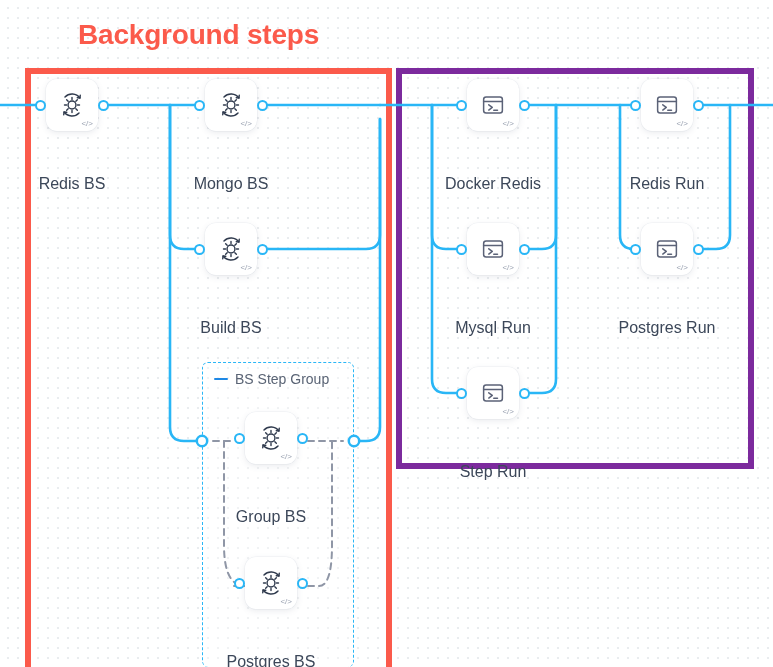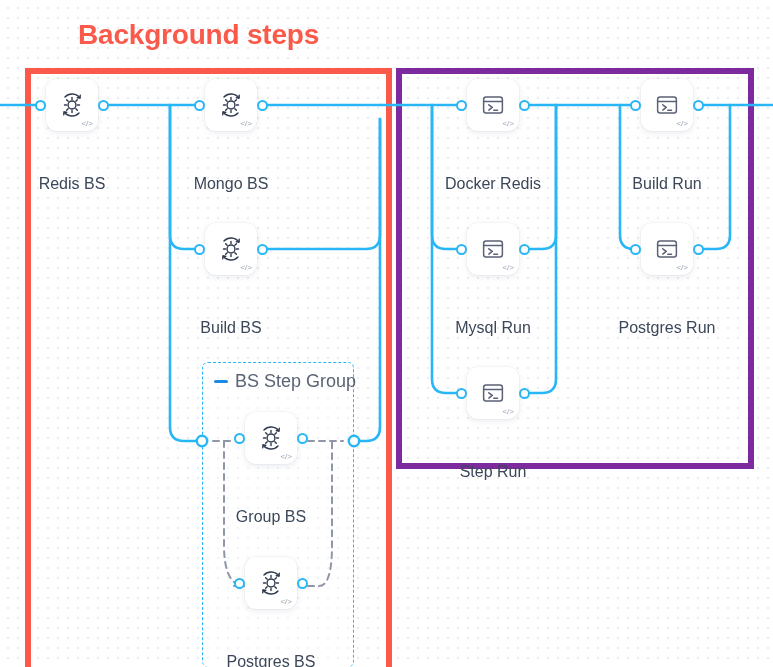--- a/index.html
+++ b/index.html
@@ -37,21 +37,21 @@
   #step-group{
     position:absolute;left:202px;top:362px;width:152px;height:305px;
     box-sizing:border-box;
     border:1.5px dashed #29b6f6;border-bottom:none;
     border-radius:6px;
     background:rgba(255,255,255,0.35);
   }
   #step-group-header{
     position:absolute;left:214px;top:371px;
     display:flex;align-items:center;gap:7px;
-    font-size:18px;color:#5a6475;white-space:nowrap;
+    font-size:14px;color:#5a6475;white-space:nowrap;
   }
   .collapse-dash{display:inline-block;width:14px;height:2.5px;background:#1e88e5;border-radius:2px;}
 
   
   #edges{position:absolute;left:0;top:0;width:773px;height:667px;pointer-events:none;}
 
   
   .node{position:absolute;width:52px;height:52px;}
   .node-card{
     position:absolute;left:0;top:0;width:52px;height:52px;
@@ -249,21 +249,21 @@
       <svg class="icon" viewBox="0 0 32 32" fill="none" stroke="#5b6277" stroke-width="1.6" stroke-linecap="round" stroke-linejoin="round">
         <rect x="6" y="7.5" width="20" height="17" rx="2.6"></rect>
         <path d="M6 12.2 L26 12.2"></path>
         <path d="M11.5 15.8 L15.2 18.6 L11.5 21.4"></path>
         <path d="M16.8 21.6 L20.8 21.6"></path>
       </svg>
       <span class="node-code">&lt;/&gt;</span>
     </div>
     <div class="port in"></div>
     <div class="port out"></div>
-    <div class="node-label">Build Run</div>
+    <div class="node-label">Redis Run</div>
   </div>
 
   <div class="node" style="left:467px;top:223px;">
     <div class="node-card">
       <svg class="icon" viewBox="0 0 32 32" fill="none" stroke="#5b6277" stroke-width="1.6" stroke-linecap="round" stroke-linejoin="round">
         <rect x="6" y="7.5" width="20" height="17" rx="2.6"></rect>
         <path d="M6 12.2 L26 12.2"></path>
         <path d="M11.5 15.8 L15.2 18.6 L11.5 21.4"></path>
         <path d="M16.8 21.6 L20.8 21.6"></path>
       </svg>

